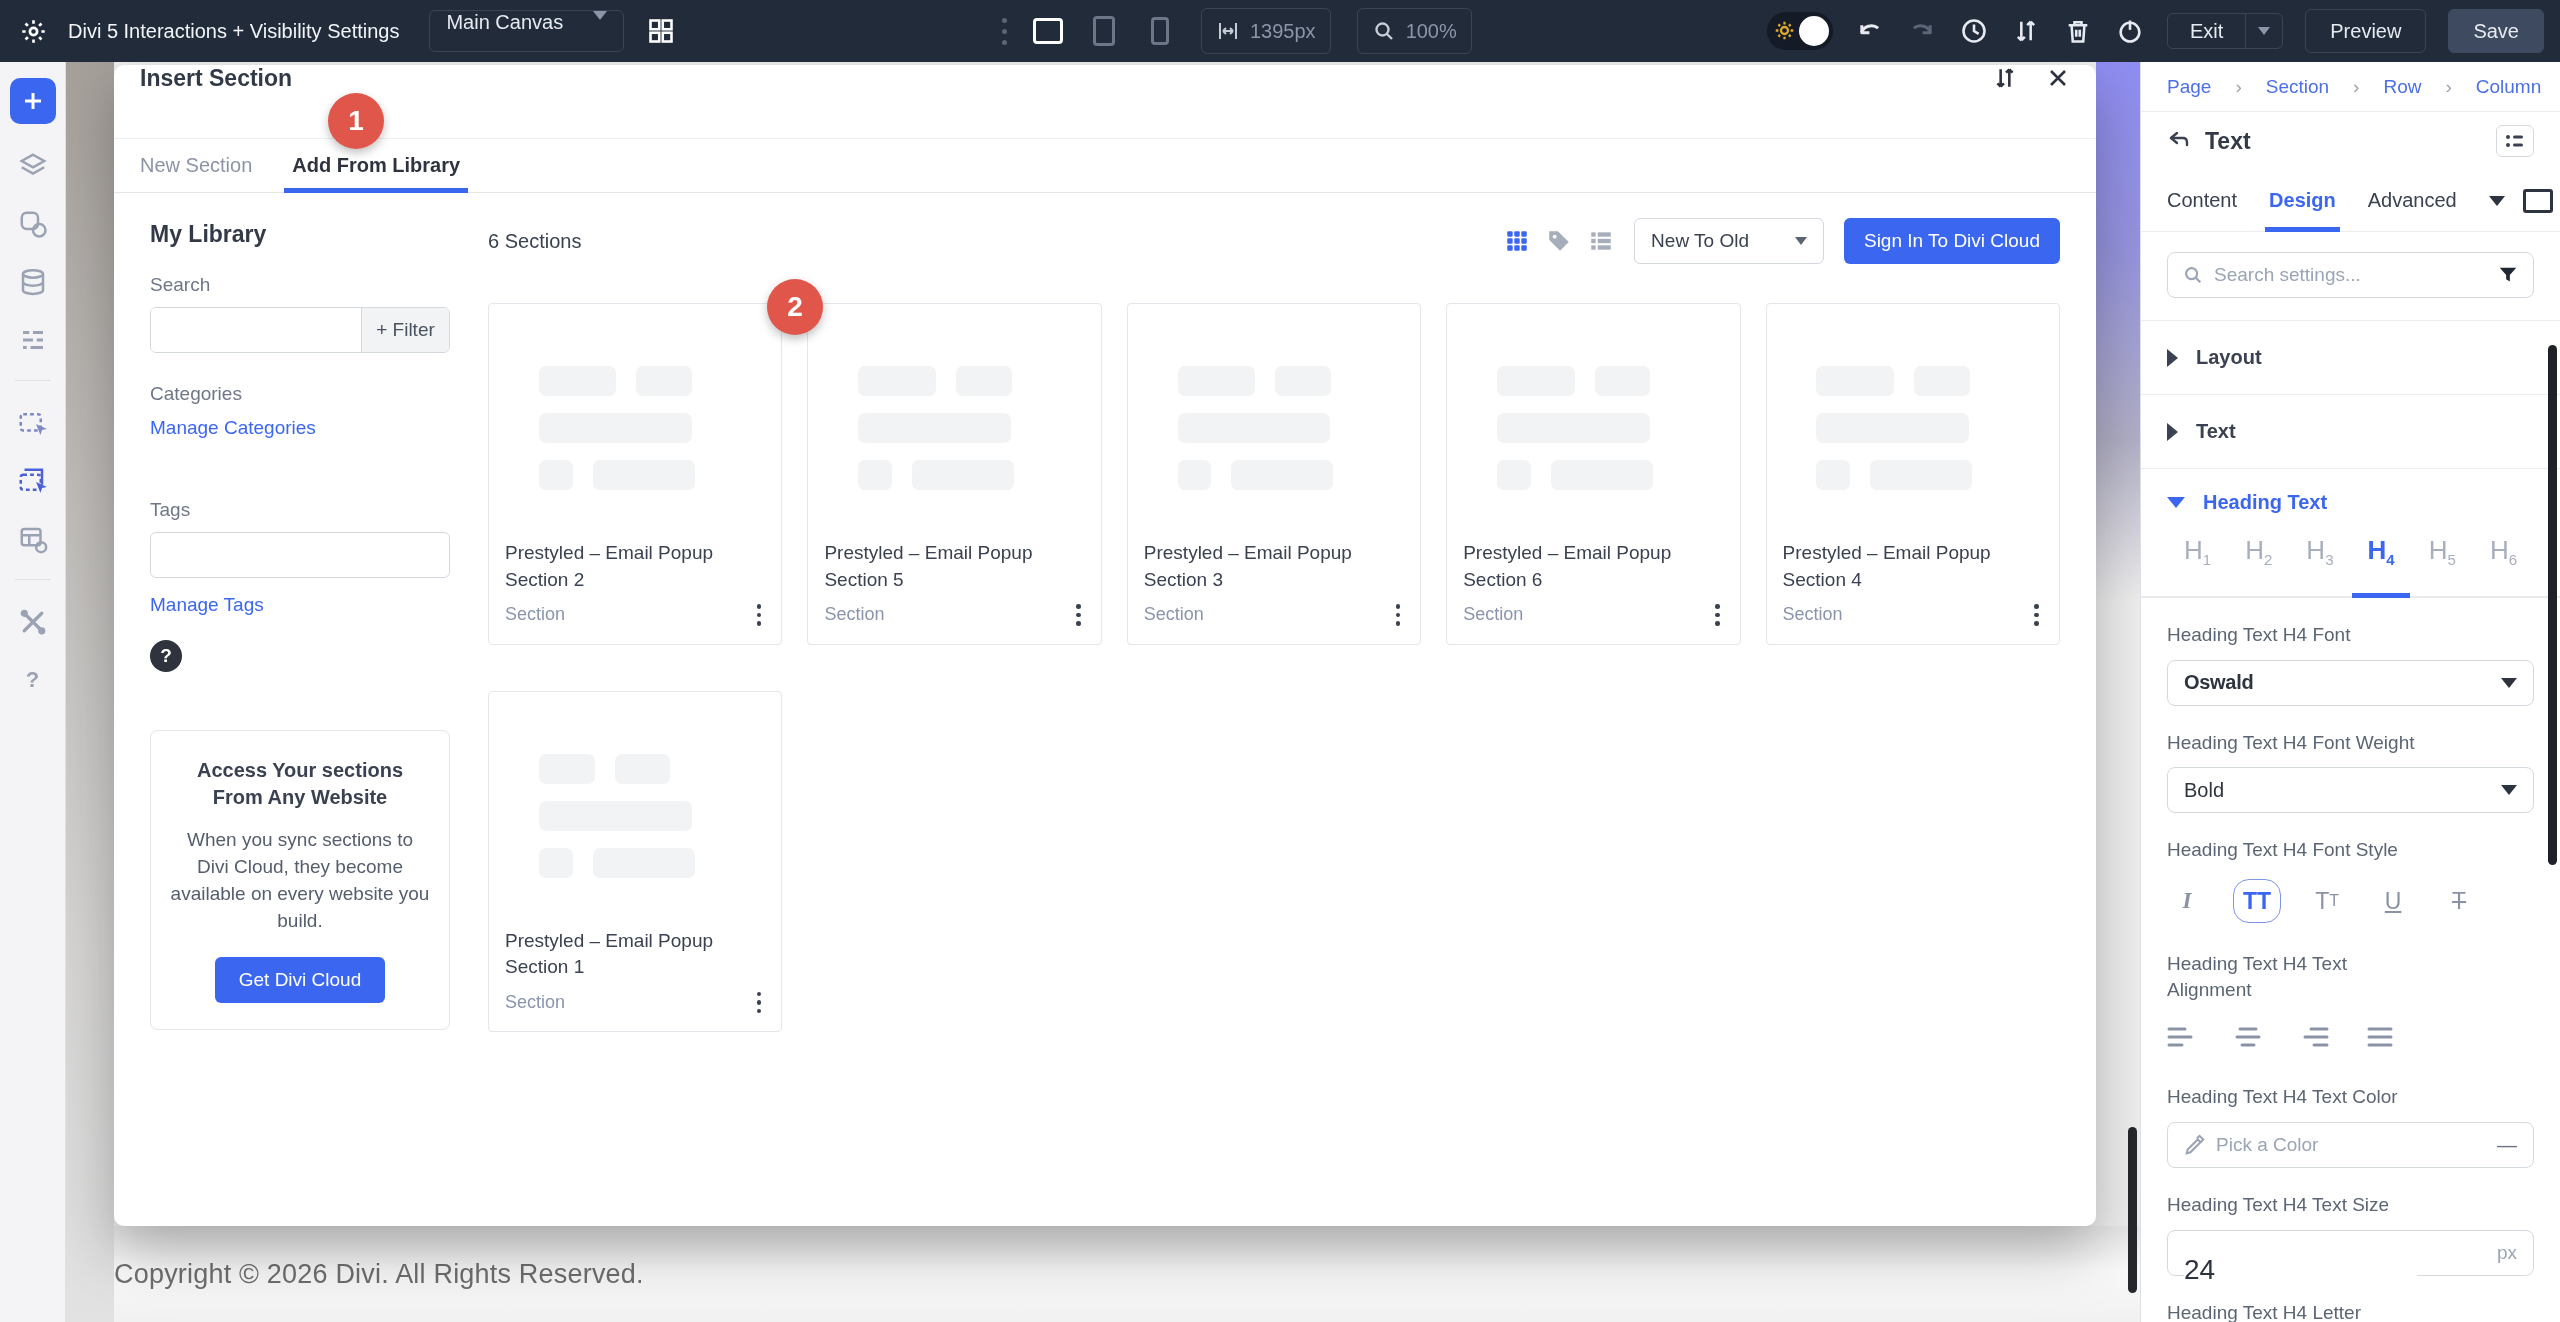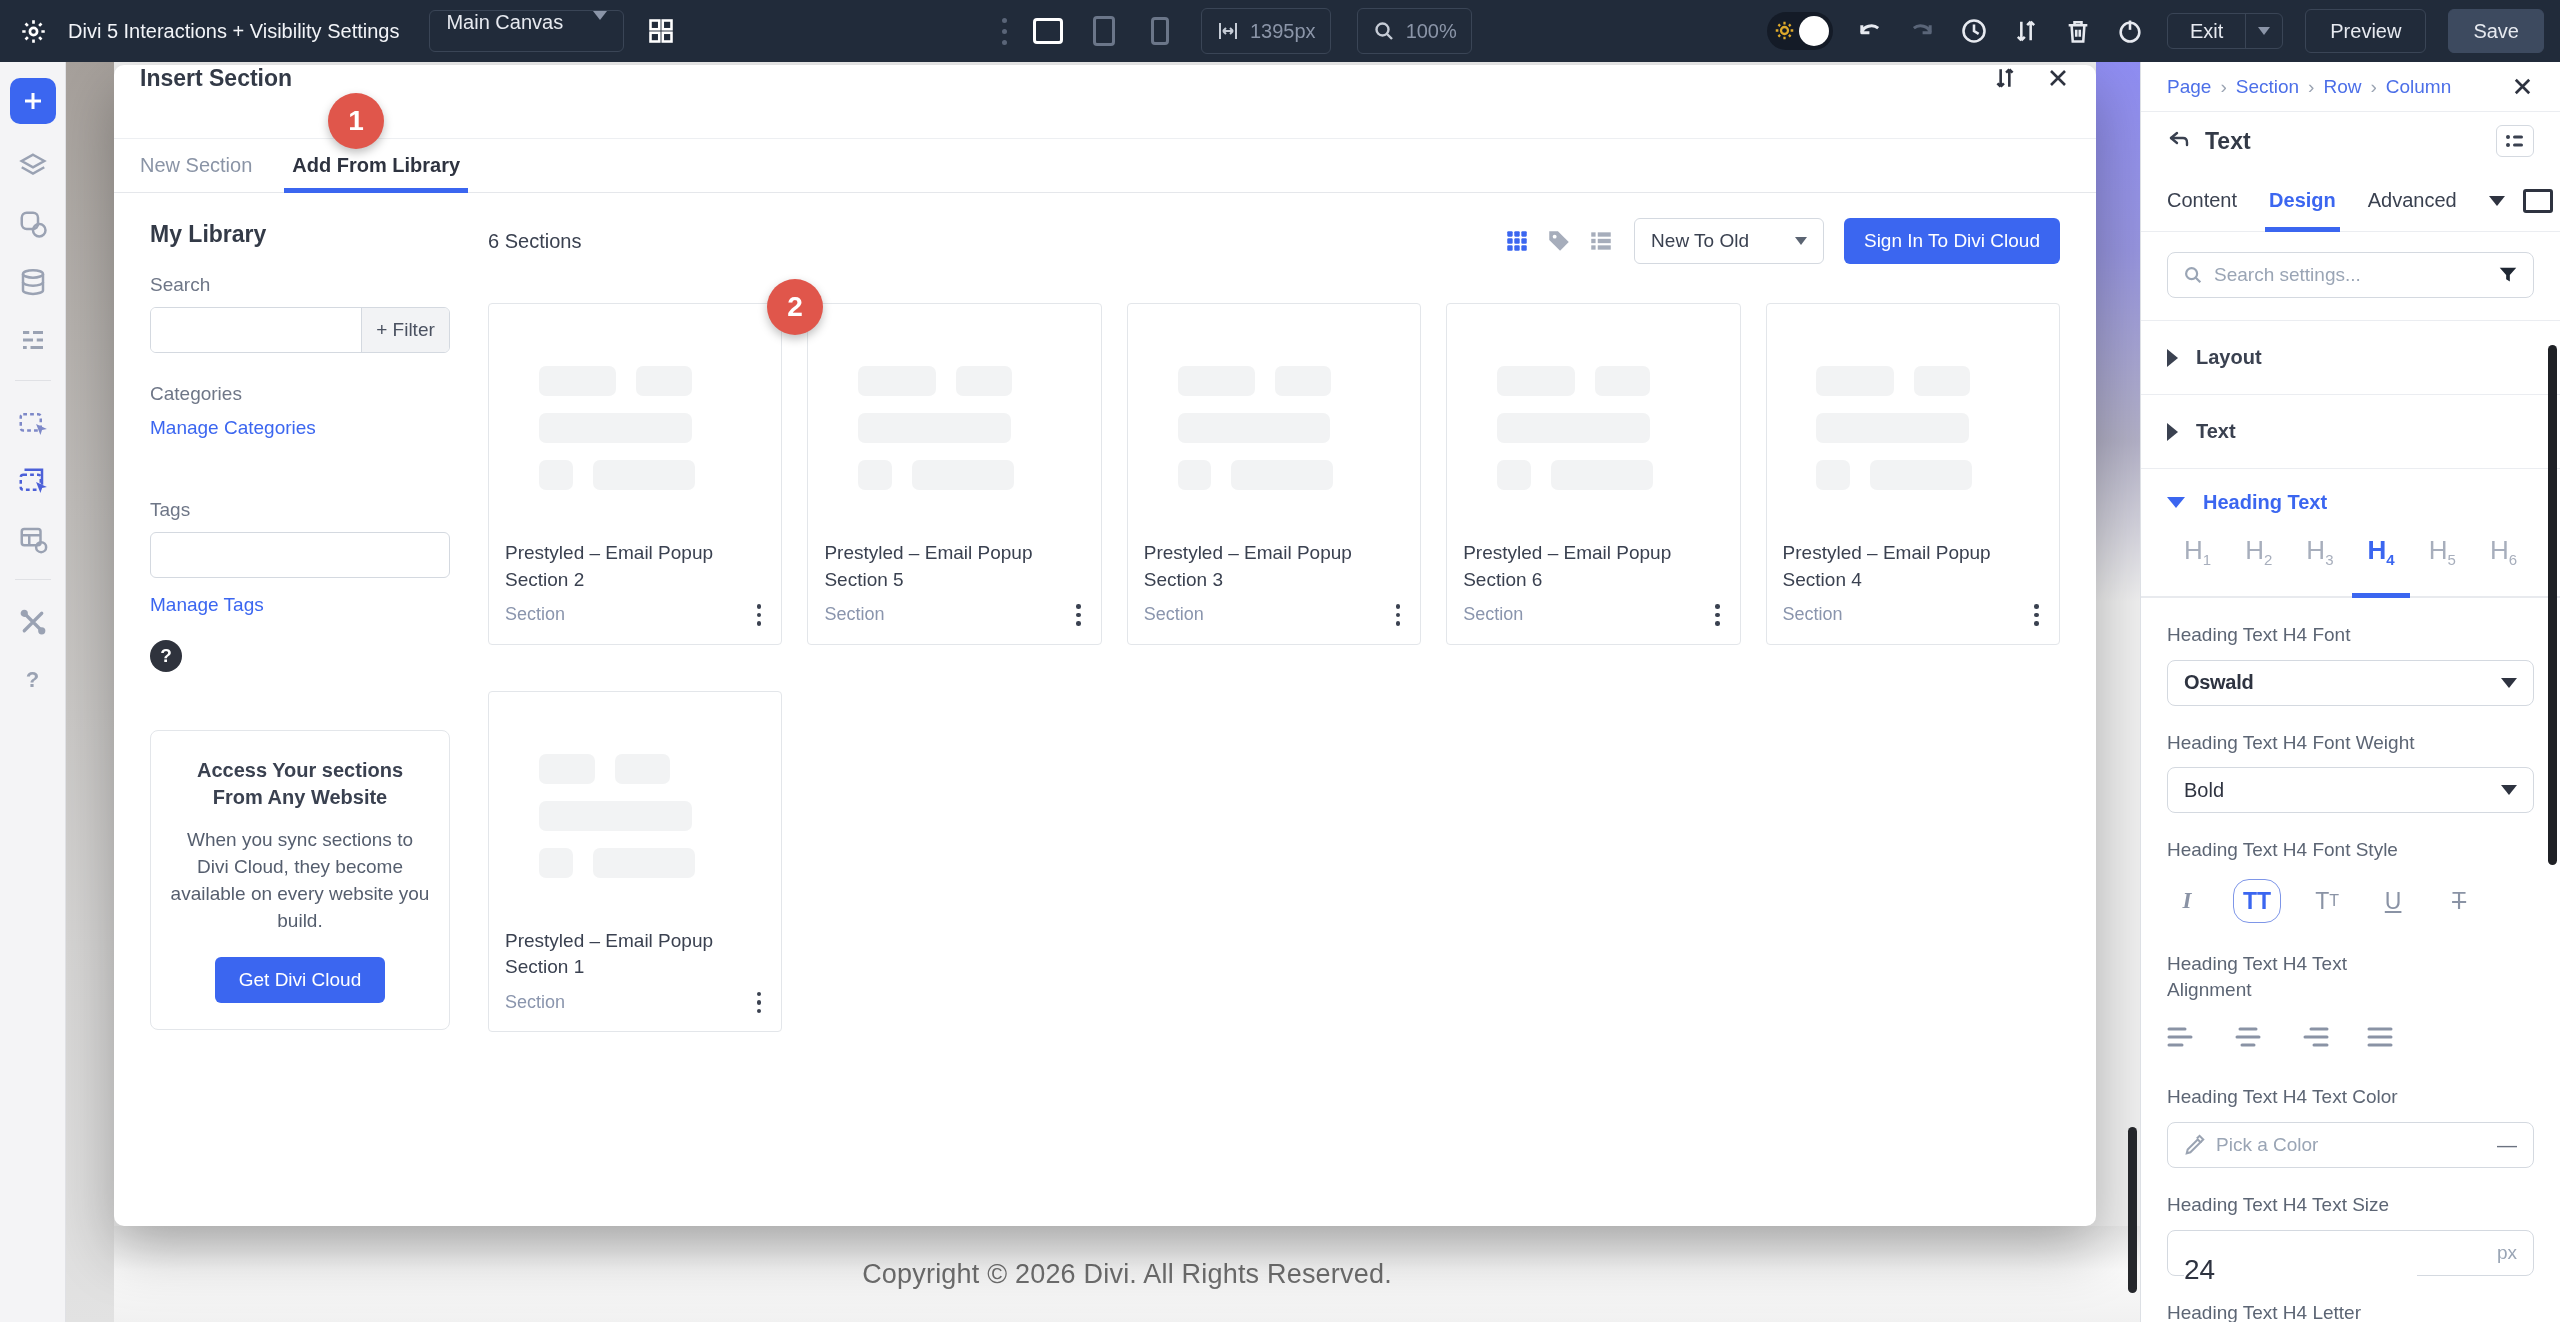--- a/index.html
+++ b/index.html
@@ -39,21 +39,21 @@
   .leftbar { position:absolute; left:0; top:62px; width:66px; height:1260px; background:#F4F4F6; border-right:1px solid #E0E1E5; z-index:10; display:flex; flex-direction:column; align-items:center; }
   .lb-plus { margin-top:16px; width:46px; height:46px; border-radius:10px; background:#3B66F0; color:#fff; display:flex; align-items:center; justify-content:center; cursor:pointer; }
   .lb-ico { margin-top:26px; width:32px; height:32px; display:flex; align-items:center; justify-content:center; color:#9AA2B3; cursor:pointer; }
   .lb-div { margin-top:24px; width:36px; border-top:1px solid #E0E1E5; }
   .lb-help { font-size:22px; font-weight:bold; color:#9AA2B3; }
 
   
   .canvas { position:absolute; left:66px; top:62px; width:2074px; height:1260px; background:#EFEFEF; z-index:1; }
   .canvas-leftstrip { position:absolute; left:0; top:0; width:48px; height:100%; background:linear-gradient(180deg,#A6A09B 0%,#BFBCB9 35%,#D6D5D4 70%,#E2E2E2 100%); }
   .canvas-purple { position:absolute; right:0; top:0; width:44px; height:540px; background:linear-gradient(180deg,#8F8DF2 0%,#9694DE 35%,#B2B0C6 70%,rgba(226,226,228,0) 100%); }
-  .canvas-bottom { position:absolute; left:48px; right:0; bottom:0; height:96px; background:linear-gradient(180deg,#E7E7E7 0%,#FAFAFA 45%,#F1F1F1 100%); display:flex; align-items:center; justify-content:center; }
+  .canvas-bottom { position:absolute; left:48px; right:0; bottom:0; height:96px; background:linear-gradient(180deg,#E7E7E7 0%,#FAFAFA 45%,#F1F1F1 100%); display:flex; align-items:center; justify-content:flex-start; }
   .copyright { font-size:27px; color:#6E6E6E; letter-spacing:0.2px; }
   .canvas-scrollbar { position:absolute; left:2062px; top:1065px; width:9px; height:166px; border-radius:5px; background:#26282C; }
 
   
   .modal { position:absolute; left:114px; top:65px; width:1982px; height:1161px; background:#FFFFFF; border-radius:10px; box-shadow:0 24px 60px rgba(0,0,0,0.28); z-index:5; display:flex; flex-direction:column; }
   .modal-header { height:74px; display:flex; align-items:flex-start; padding:0 26px; border-bottom:1px solid #EDEFF2; }
   .modal-title { font-size:23px; font-weight:bold; color:#333A47; }
   .modal-h-icons { margin-left:auto; display:flex; align-items:center; gap:28px; color:#2E3340; }
   .modal-h-icons .mico { cursor:pointer; display:flex; }
   .modal-tabs { height:54px; display:flex; align-items:stretch; padding:0 26px; gap:40px; border-bottom:1px solid #E5E7EB; }
@@ -102,21 +102,21 @@
   .menu-dots i { width:4.5px; height:4.5px; border-radius:50%; background:#3A4150; }
 
   
   .badge { position:absolute; width:56px; height:56px; border-radius:50%; background:#E0564B; color:#fff; font-size:28px; font-weight:bold; display:flex; align-items:center; justify-content:center; z-index:9; box-shadow:0 4px 10px rgba(0,0,0,0.25); }
   .badge1 { left:328px; top:93px; }
   .badge2 { left:767px; top:279px; }
 
   
   .panel { position:absolute; left:2140px; top:62px; width:420px; height:1260px; background:#fff; border-left:1px solid #DDE0E5; z-index:6; overflow:hidden; }
   .p-row { padding:0 26px; display:flex; align-items:center; }
-  .p-breadcrumb { height:50px; border-bottom:1px solid #EBEDF1; gap:9px; }
+  .p-breadcrumb { height:50px; border-bottom:1px solid #EBEDF1; gap:24px; }
   .crumb { font-size:19px; color:#4C6FE8; cursor:pointer; }
   .crumb-sep { font-size:19px; color:#9AA3B2; }
   .p-close { margin-left:auto; cursor:pointer; color:#2E3340; display:flex; }
   .p-titlerow { height:58px; }
   .back-ico { color:#3A4150; display:flex; cursor:pointer; margin-right:14px; }
   .p-title { font-size:23px; font-weight:bold; color:#333A47; }
   .dock-ico { margin-left:auto; width:38px; height:32px; border:1px solid #D4D9E0; border-radius:6px; display:flex; align-items:center; justify-content:center; color:#3A4150; cursor:pointer; }
   .p-tabs { height:62px; border-bottom:1px solid #EBEDF1; gap:32px; position:relative; }
   .ptab { font-size:20px; color:#3A4150; cursor:pointer; height:100%; display:flex; align-items:center; position:relative; }
   .ptab.active { color:#3B66F0; font-weight:bold; }

